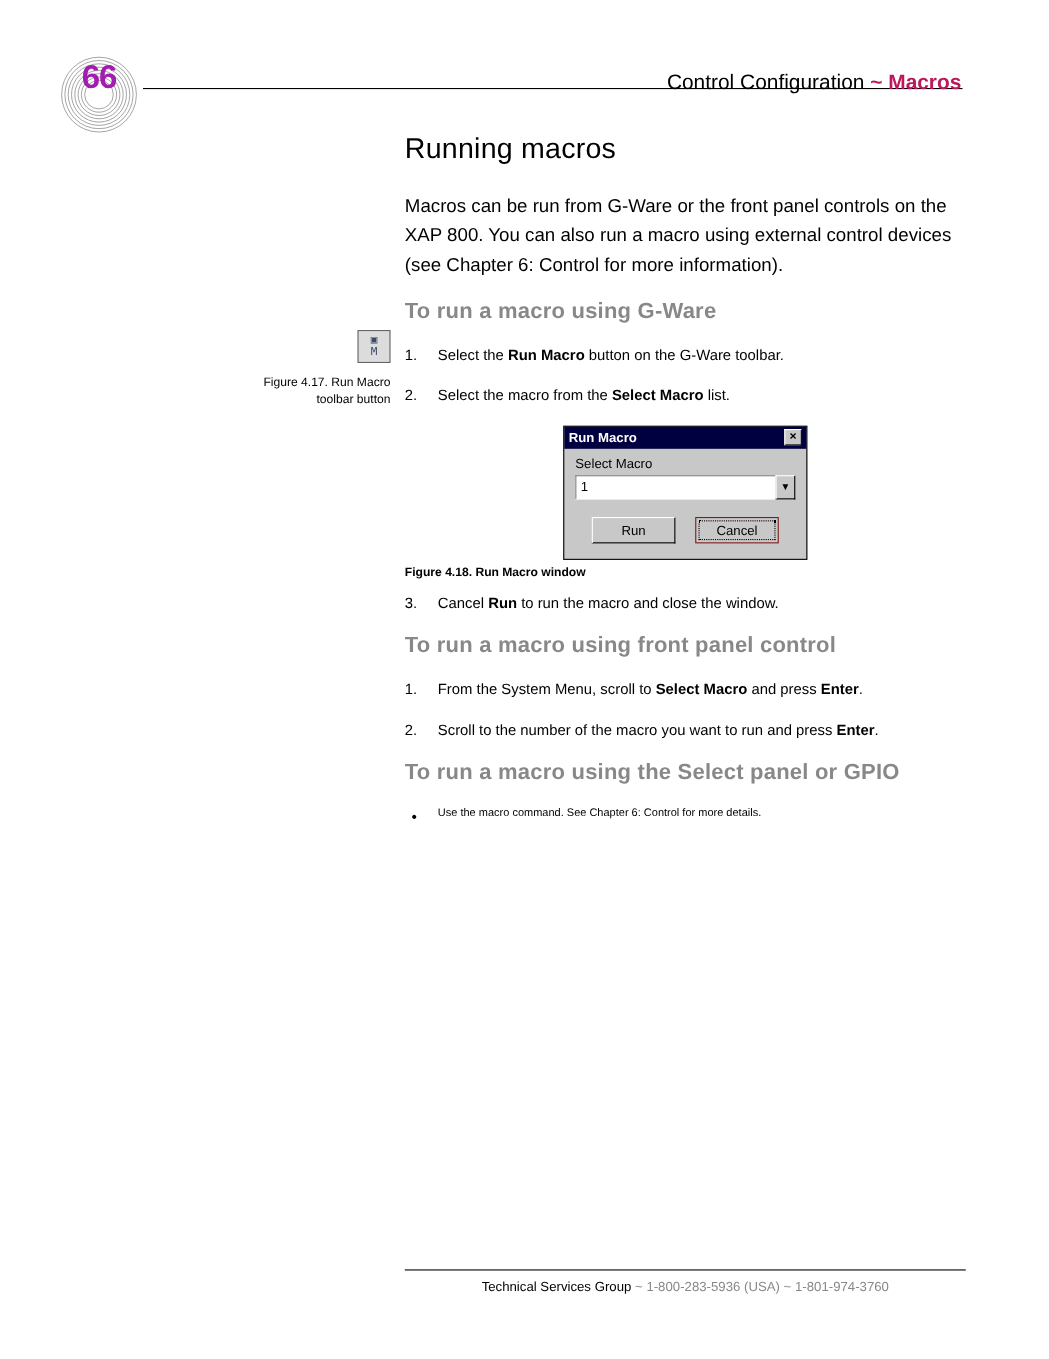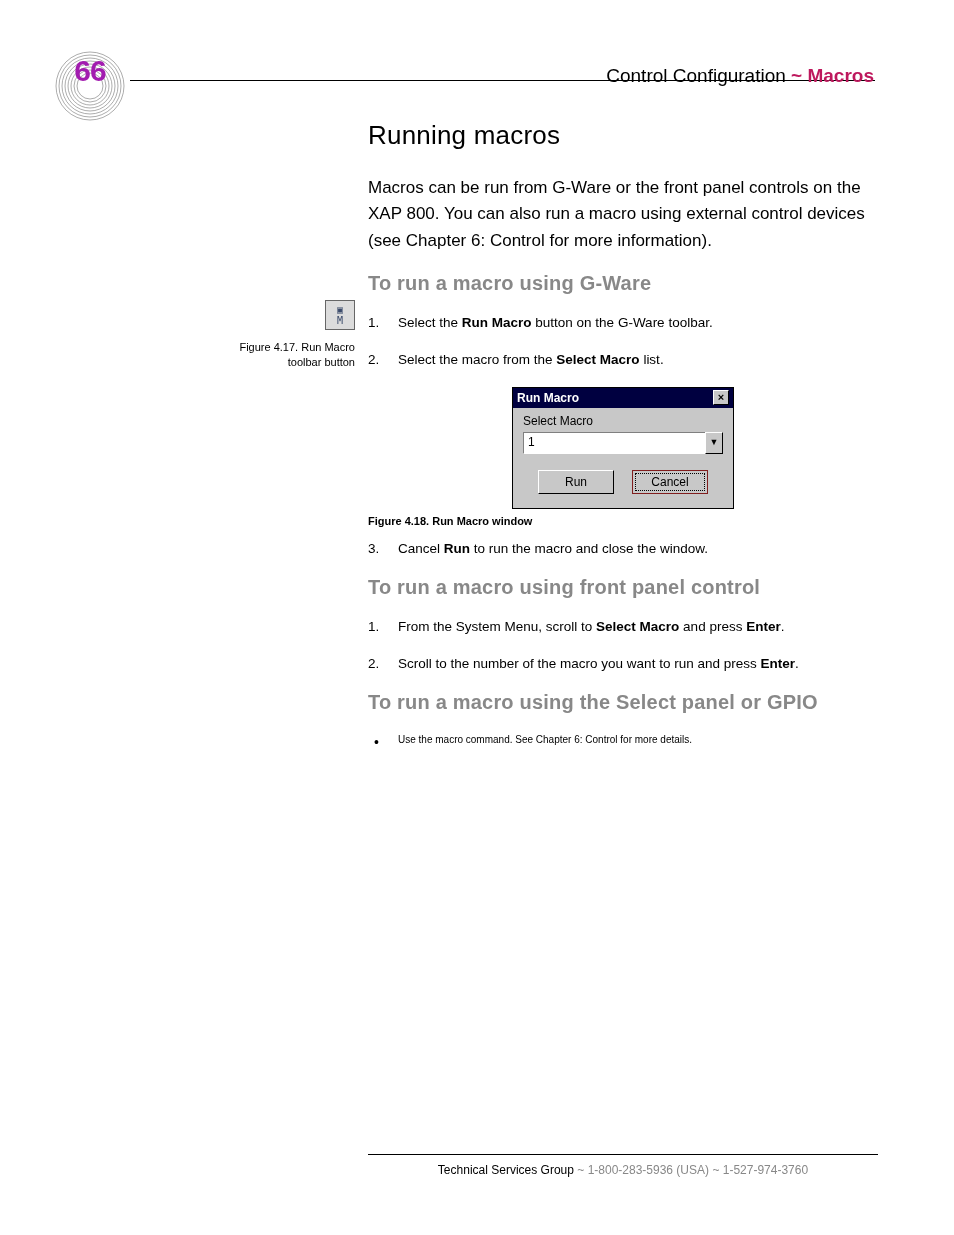--- a/index.html
+++ b/index.html
@@ -316,14 +316,14 @@
 
   <div class="h2">To run a macro using the Select panel or GPIO</div>
   <ul class="bul">
     <li>Use the macro command. See Chapter 6: Control for more details.</li>
   </ul>
 </div>
 
 <div class="footer-line"></div>
 <div class="footer">
   <span>Technical Services Group</span>
-  <span class="light"> <span>~</span> <span>1-800-283-5936 (USA)</span> <span>~</span> <span>1-527-974-3760</span></span>
+  <span class="light"> <span>~</span> <span>1-800-283-5936 (USA)</span> <span>~</span> <span>1-801-974-3760</span></span>
 </div>
 
 </body></html>

